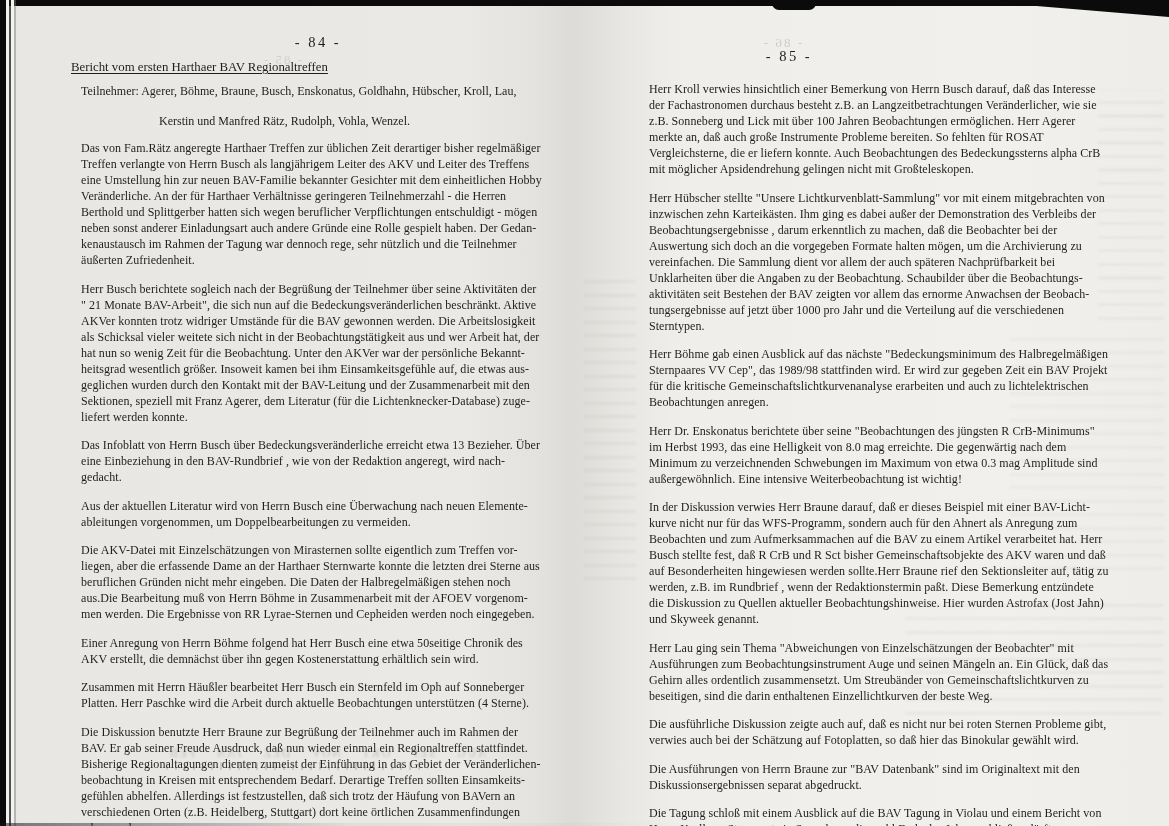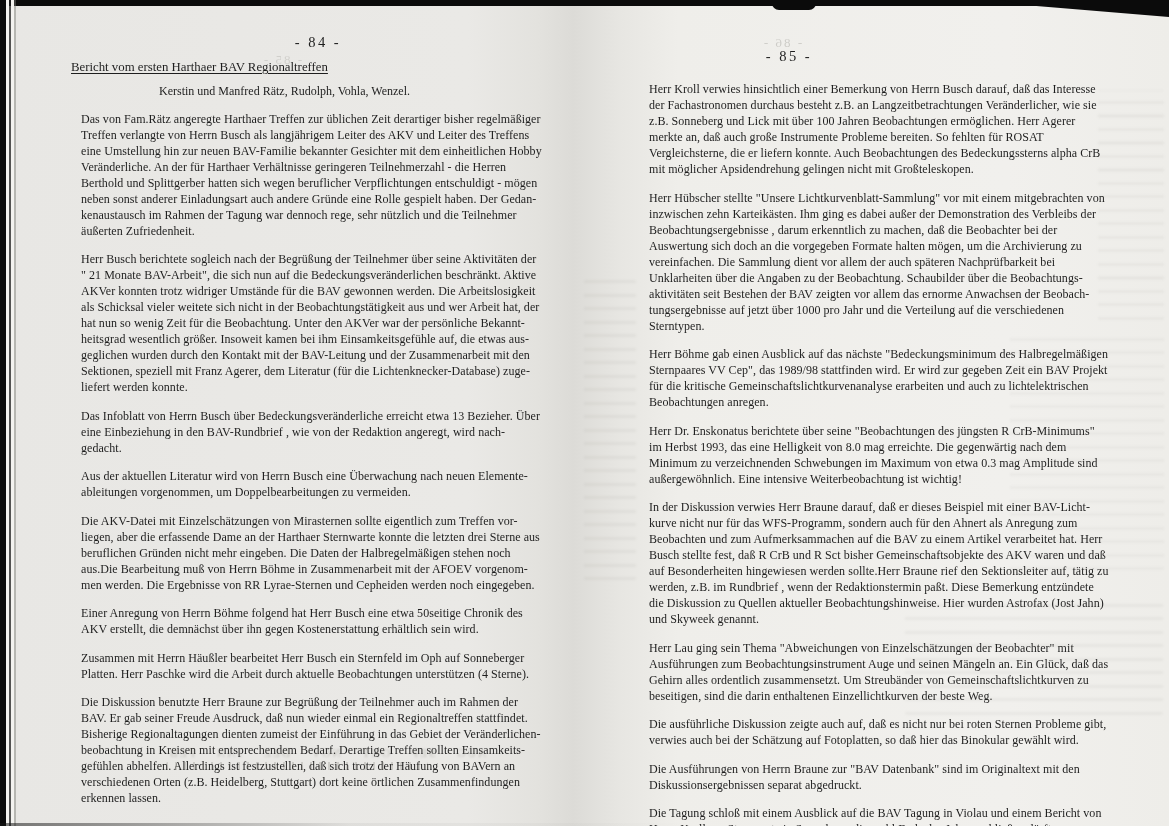--- a/index.html
+++ b/index.html
@@ -32,21 +32,21 @@
   .col-right { left:649px; top:48px; width:504px; }
 
   .page-num { font-size:14.5px; letter-spacing:2.5px; text-align:center; }
   .col-left  .page-num { transform:translateX(-32px); margin-bottom:9px; }
   .col-right .page-num { transform:translateX(-112px); margin-bottom:16px; }
 
   .doc-title { font-size:12.8px; margin-bottom:10px; transform:translateX(-10px); }
   .doc-title .u { text-decoration:underline; text-underline-offset:2px; }
 
   .participants { font-size:12px; line-height:13.6px; margin-bottom:12px; }
-  .participants .line2 { padding-left:78px; }
+  .participants .line2 { padding-left:78px;margin-top:16px; }
 
   p.para { font-size:12px; line-height:16px; margin:0 0 12.5px 0;
     white-space:pre-line; letter-spacing:.05px; }
 
   .signature { font-size:12.5px; padding-left:366px; margin-top:5px;text-align:right; }
 
   
   .ghost { position:absolute; color:#8c8b84; transform:scaleX(-1);
     filter:blur(.7px); pointer-events:none; }
   .ghost-left-num  { left:262px; top:52px;  font-size:13px; letter-spacing:2px; opacity:.26; }
@@ -78,20 +78,21 @@
 <div class="edge edge-left-4"></div>
 <div class="edge edge-left-5"></div>
 <div class="edge edge-bottom"></div>
 
 <div class="col col-left">
   <div class="page-num">- 84 -</div>
   <div class="doc-title">
     <span class="u">Bericht vom ersten Harthaer BAV Regionaltreffen</span>
   </div>
   <div class="participants">
+    <div class="line1">Teilnehmer: Agerer, Böhme, Braune, Busch, Enskonatus, Goldhahn, Hübscher, Kroll, Lau,</div>
     <div class="line2">Kerstin und Manfred Rätz, Rudolph, Vohla, Wenzel.</div>
   </div>
   <p class="para">Das von Fam.Rätz angeregte Harthaer Treffen zur üblichen Zeit derartiger bisher regelmäßiger
 Treffen verlangte von Herrn Busch als langjährigem Leiter des AKV und Leiter des Treffens
 eine Umstellung hin zur neuen BAV-Familie bekannter Gesichter mit dem einheitlichen Hobby
 Veränderliche. An der für Harthaer Verhältnisse geringeren Teilnehmerzahl - die Herren
 Berthold und Splittgerber hatten sich wegen beruflicher Verpflichtungen entschuldigt - mögen
 neben sonst anderer Einladungsart auch andere Gründe eine Rolle gespielt haben. Der Gedan-
 kenaustausch im Rahmen der Tagung  war dennoch rege, sehr nützlich und die Teilnehmer
 äußerten Zufriedenheit.</p>

